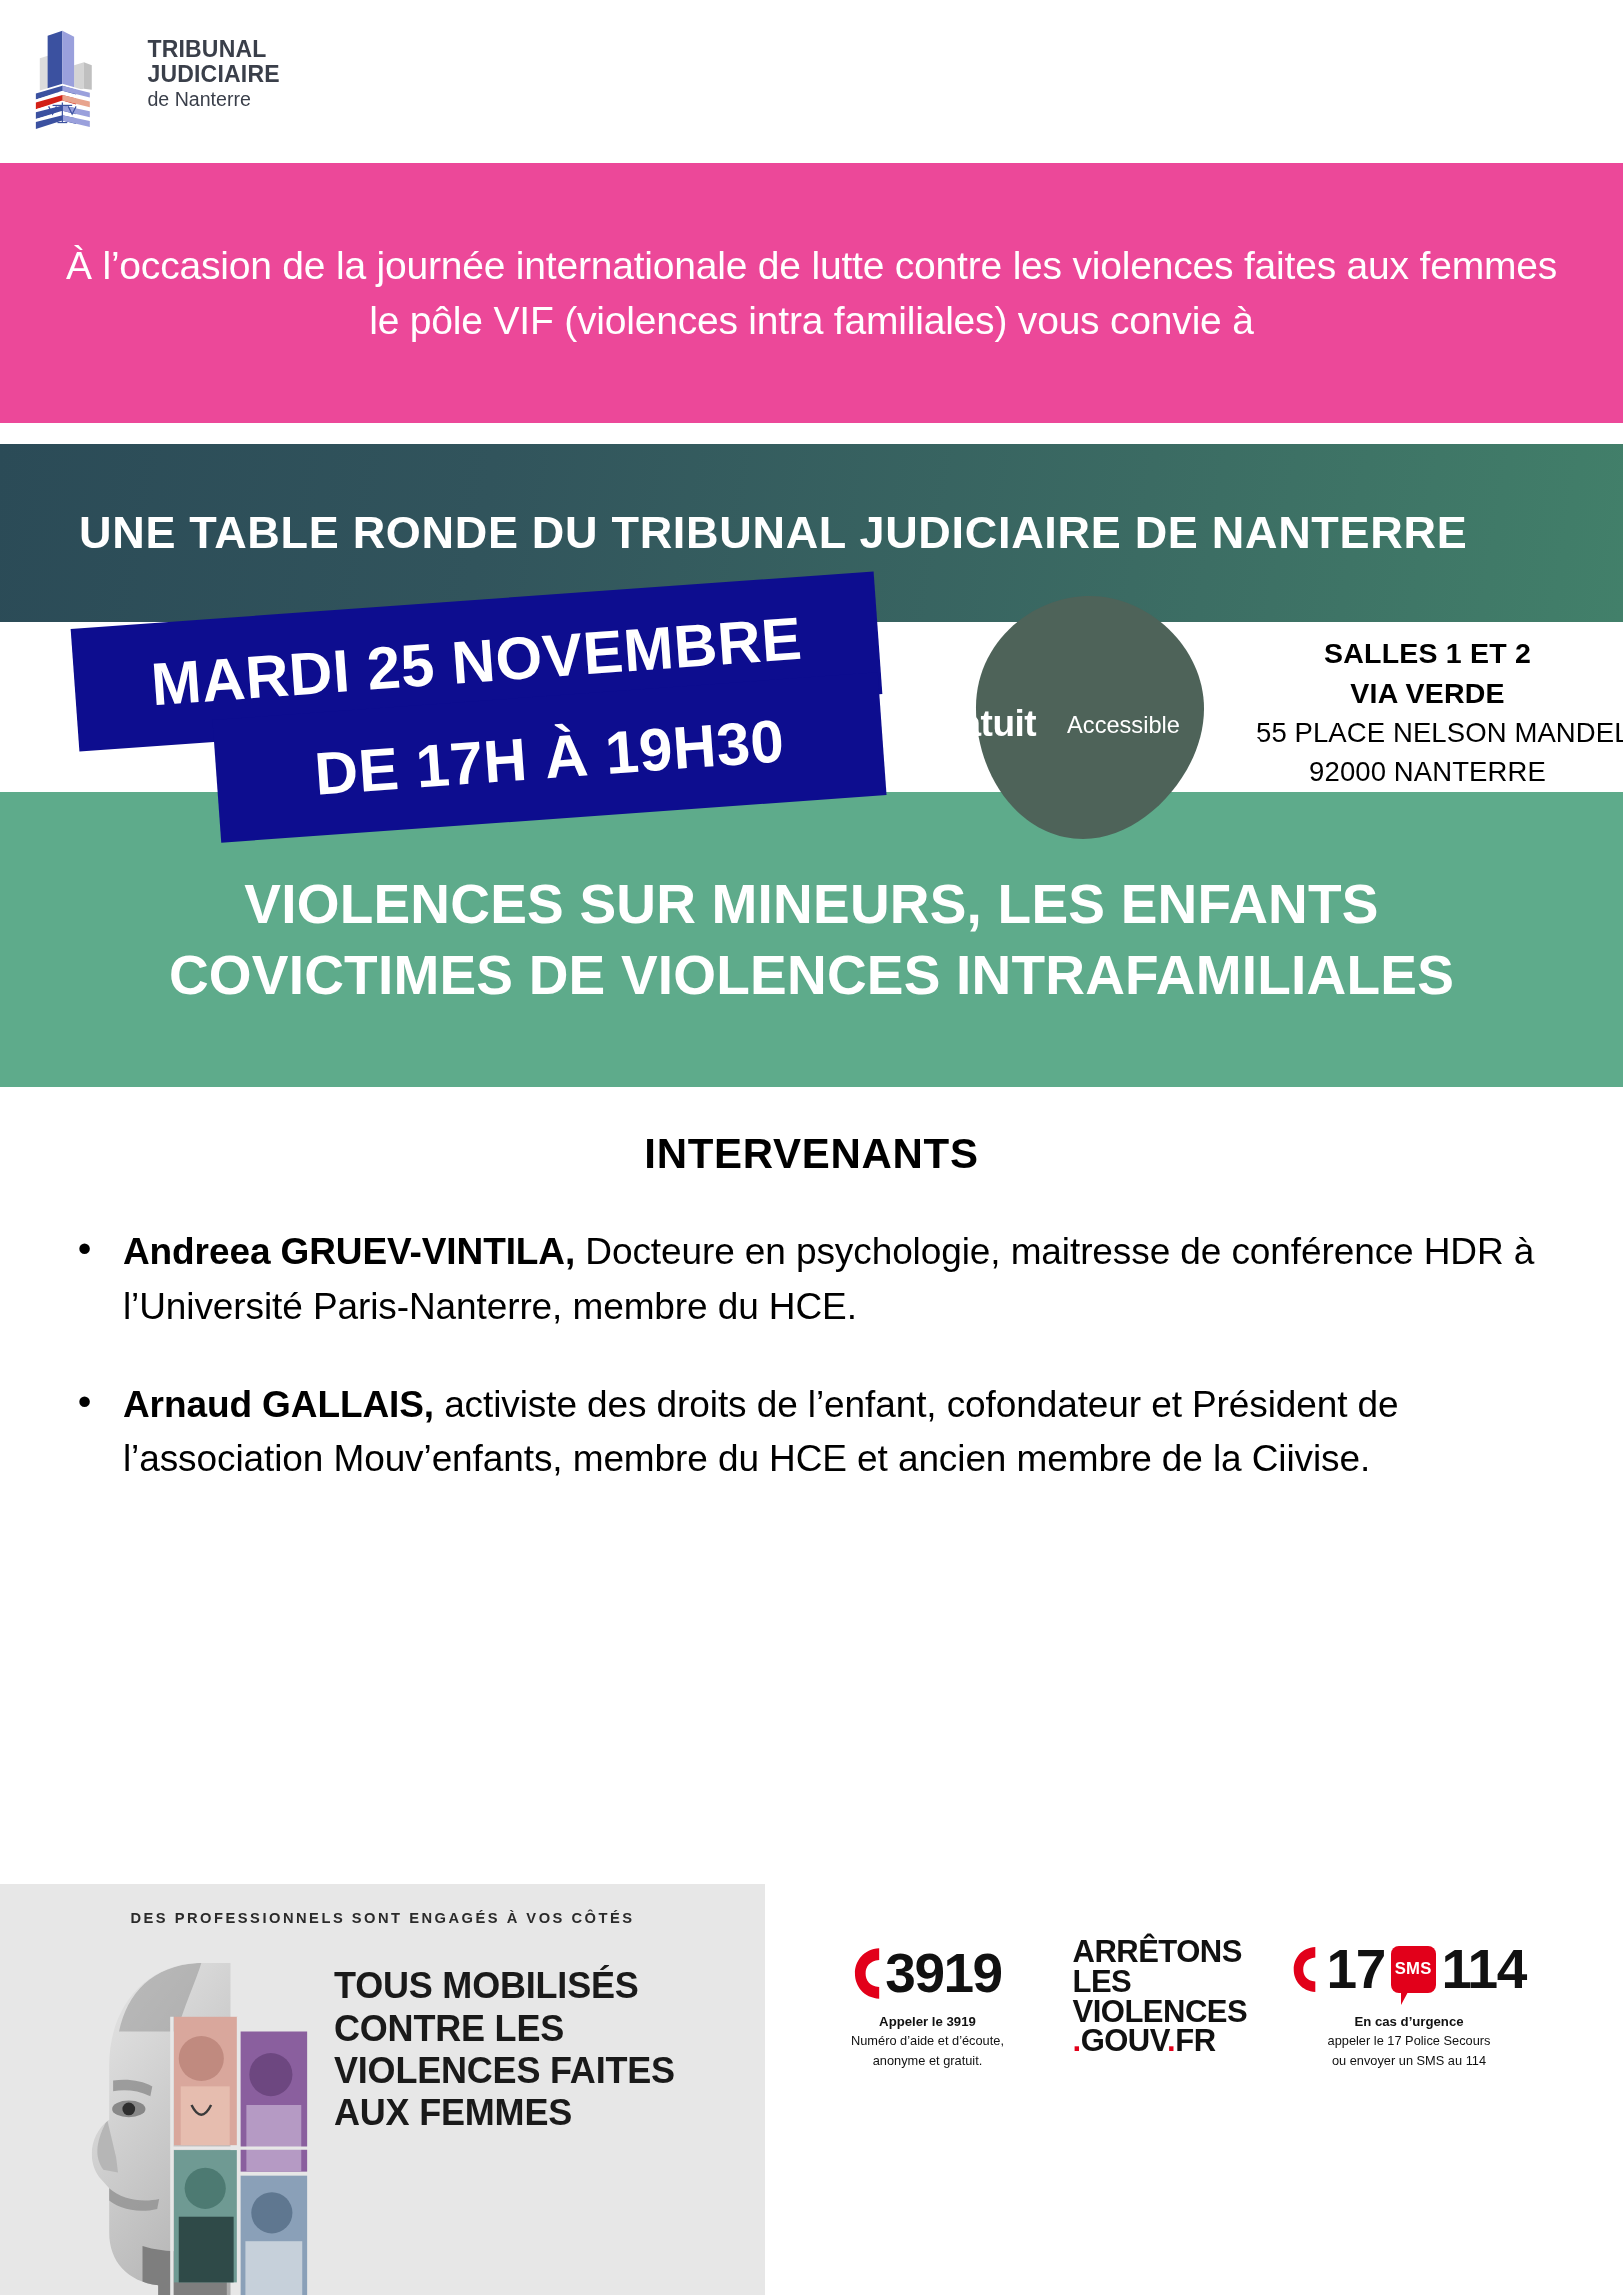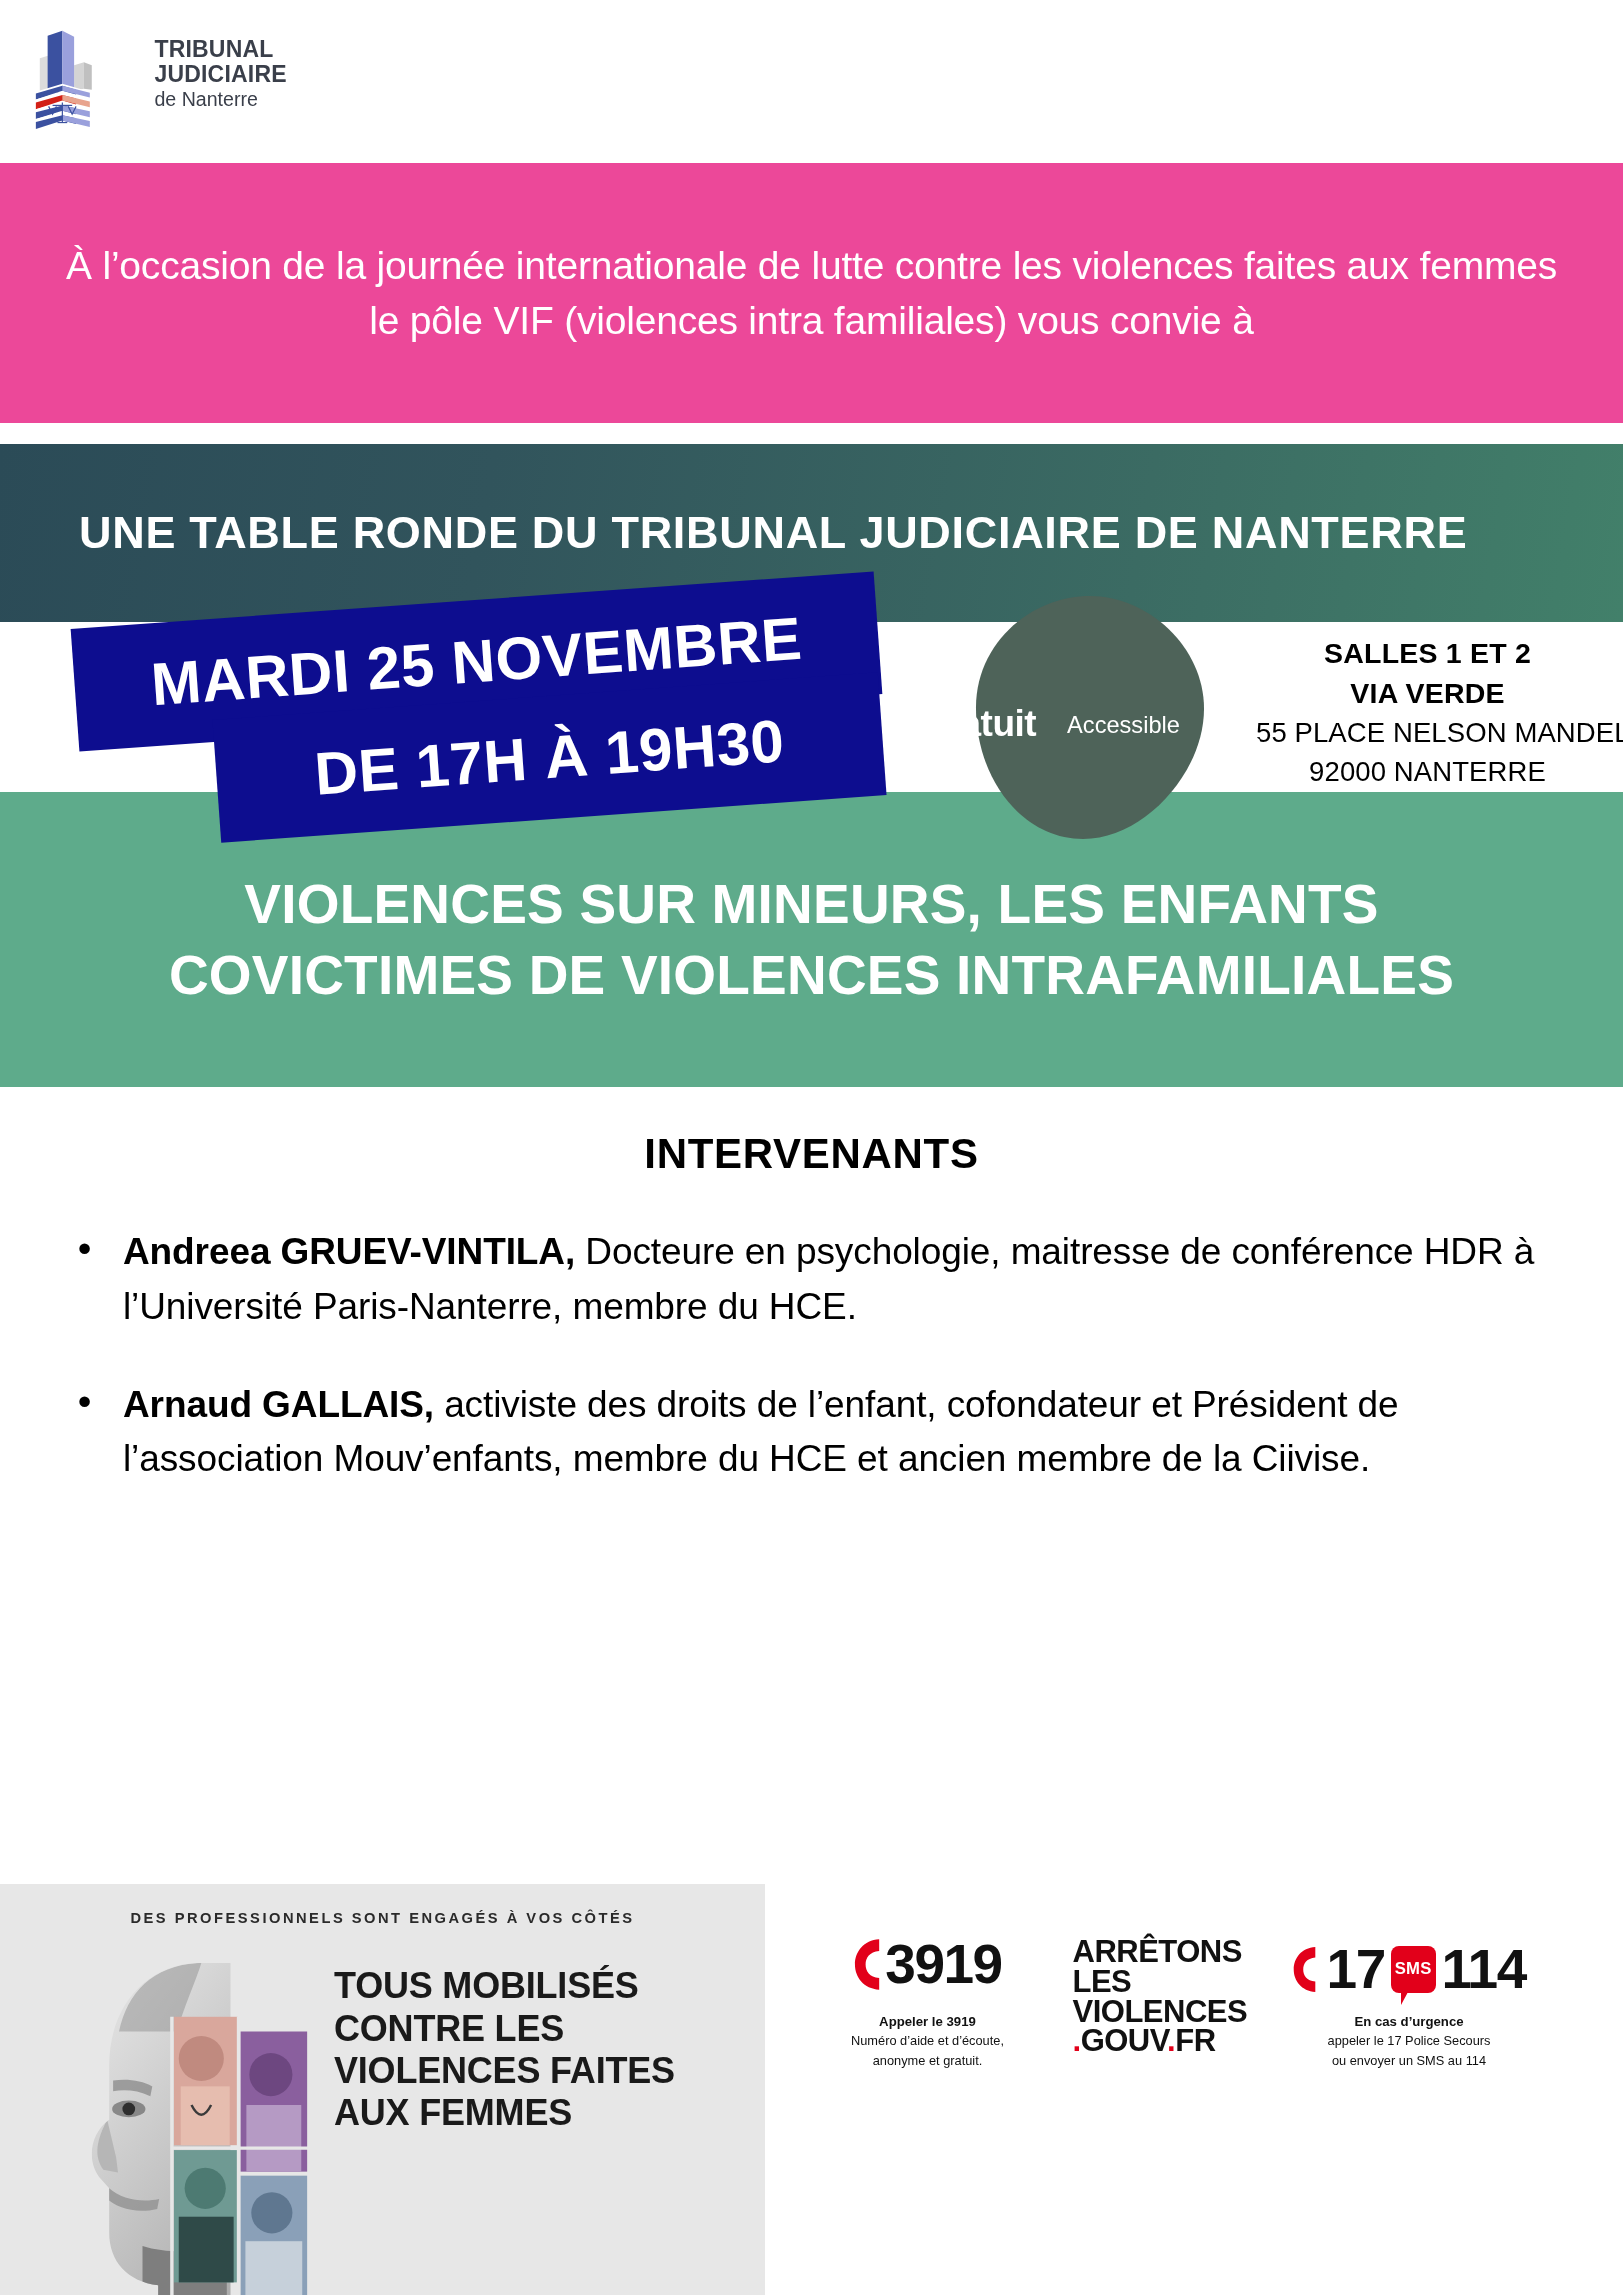--- a/index.html
+++ b/index.html
@@ -17,21 +17,21 @@
     position: absolute;
     left: 0; top: 0;
     width: 1623px; height: 163px;
     background: #ffffff;
   }
   .logo-wrap {
     position: absolute;
     left: 29.4px; top: 14.7px;
     display: flex;
     align-items: center;
-    gap: 22px;
+    gap: 15px;
   }
   .logo-mark { width: 103px; height: 118px; display:block; }
   .logo-text { display: flex; flex-direction: column; justify-content: center; }
   .logo-line1, .logo-line2 {
     font-family: "Liberation Sans", sans-serif;
     font-weight: 700;
     font-size: 23px;
     letter-spacing: 0.2px;
     color: #3a3f4a;
     line-height: 1.07;
@@ -289,21 +289,21 @@
   .helpline-row {
     position: absolute;
     left: 810px; top: 82px;
     width: 814px; height: 206px;
     display: flex;
     align-items: flex-start;
   }
   .hl-block { position: relative; }
 
   .hl-3919 { margin-left: 24.5px; text-align: center; width: 186px; }
-  .hl-3919-top { display: flex; align-items: flex-start; justify-content: center; height: 64px; }
+  .hl-3919-top { display: flex; align-items: flex-end; justify-content: center; height: 64px; }
   .hl-num {
     font-family: "Liberation Sans", sans-serif;
     font-weight: 700;
     font-size: 55px;
     color: #111111;
     letter-spacing: -1.5px;
     line-height: 1;
   }
   .phone-glyph { display:block; }
   .hl-capt-b {

